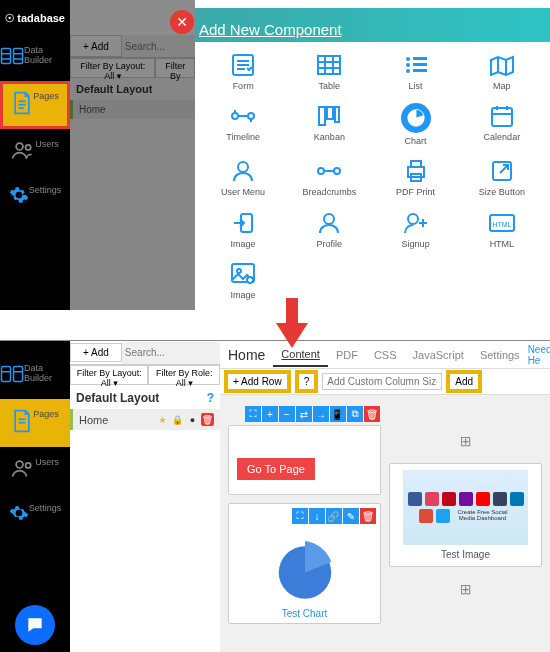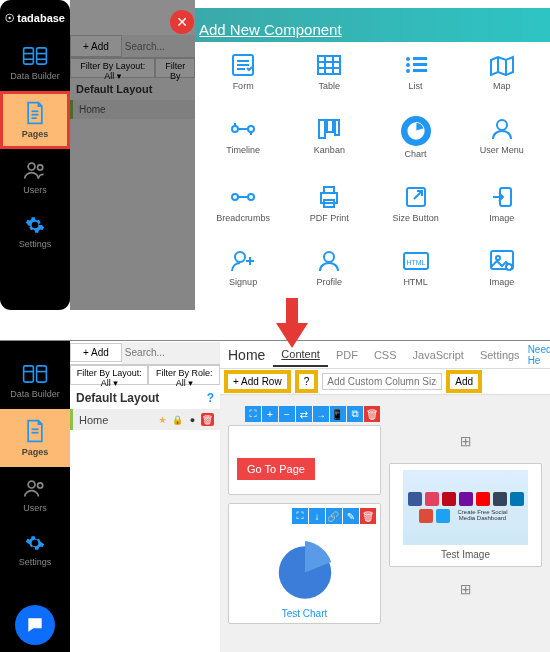--- a/index.html
+++ b/index.html
@@ -1,24 +1,24 @@
 <!DOCTYPE html>
 <html><head>
 <meta charset="utf-8">
 <style>
 * { box-sizing: border-box; margin: 0; padding: 0; font-family: Arial, sans-serif; }
 body { width: 550px; height: 652px; background: #fff; position: relative; overflow: hidden; }
 
 
 .top-section { position: absolute; top: 0; left: 0; width: 550px; height: 310px; }
-.sidebar-top { position: absolute; top: 0; left: 0; width: 70px; height: 310px; background: #000; z-index: 2; border-radius: 11px; }
+.sidebar-top { position: absolute; top: 0; left: 0; width: 70px; height: 310px; background: #000; z-index: 2; }
 .sidebar-top .logo { height: 35px; padding: 8px 5px; font-size: 11px; color: #fff; font-weight: bold; display:flex; align-items:center; }
 .sidebar-top .logo svg { margin-right: 3px; }
-.sidebar-item { display: flex; flex-direction: column; align-items: center; justify-content: center; padding: 10px 0; color: #888; font-size: 9px; cursor: pointer; }
-.sidebar-item.active { background: #fdba74; color: #444; font-weight: bold; }
+.sidebar-item { display: flex; flex-direction: row; align-items: flex-start; justify-content: center; padding: 10px 0; color: #888; font-size: 9px; cursor: pointer; }
+.sidebar-item.active { background: #eab308; color: #444; }
 .sidebar-item.highlighted { outline: 3px solid #e53935; outline-offset: -3px; }
 .sidebar-item svg { margin-bottom: 4px; }
 
 .toolbar-top { position: absolute; top: 35px; left: 70px; width: 125px; height: 275px; background: #f5f5f5; z-index: 1; }
 .toolbar-top .row1 { display: flex; border-bottom: 1px solid #ccc; }
 .add-btn { background: #fff; border: 1px solid #ccc; padding: 3px 12px; font-size: 10px; cursor: pointer; }
 .search-input { flex:1; border: none; background: #f0f0f0; padding: 3px; font-size: 10px; height: 22px; min-width: 0; }
 .filter-btn { background: #fff; border: 1px solid #ccc; padding: 2px 4px; font-size: 9px; height: 20px; cursor:pointer; }
 .row2 { display: flex; }
 .layout-title { font-weight: bold; font-size: 11px; padding: 5px 6px; color: #333; }
@@ -221,20 +221,31 @@
           <svg width="22" height="22" viewBox="0 0 28 28">
             <circle cx="14" cy="14" r="11" fill="#fff"></circle>
             <path d="M14 14 L14 3 A11 11 0 0 1 24 11 Z" fill="#2196f3" stroke="#fff"></path>
           </svg>
         </div>
         <div class="lbl">Chart</div>
       </div>
       <div class="comp-item">
         <div class="ico">
           <svg width="24" height="24" fill="none" stroke="#2196f3" stroke-width="2">
+            <rect x="2" y="4" width="20" height="18" rx="2"></rect>
+            <line x1="2" y1="10" x2="22" y2="10"></line>
+            <line x1="7" y1="2" x2="7" y2="6"></line>
+            <line x1="17" y1="2" x2="17" y2="6"></line>
+          </svg>
+        </div>
+        <div class="lbl">Calendar</div>
+      </div>
+      <div class="comp-item">
+        <div class="ico">
+          <svg width="24" height="24" fill="none" stroke="#2196f3" stroke-width="2">
             <circle cx="12" cy="8" r="5"></circle>
             <path d="M3 22c0-5 4-8 9-8s9 3 9 8"></path>
           </svg>
         </div>
         <div class="lbl">User Menu</div>
       </div>
       <div class="comp-item">
         <div class="ico">
           <svg width="26" height="18" fill="none" stroke="#2196f3" stroke-width="2">
             <circle cx="5" cy="9" r="3"></circle>
@@ -264,40 +275,40 @@
         <div class="lbl">Size Button</div>
       </div>
       <div class="comp-item">
         <div class="ico">
           <svg width="24" height="24" fill="none" stroke="#2196f3" stroke-width="2">
             <rect x="10" y="3" width="11" height="18" rx="2"></rect>
             <path d="M3 12h10M9 8l4 4-4 4"></path>
           </svg>
         </div>
         <div class="lbl">Image</div>
+      </div>
+      <div class="comp-item">
+        <div class="ico">
+          <svg width="24" height="24" fill="none" stroke="#2196f3" stroke-width="2">
+            <circle cx="12" cy="8" r="5"></circle>
+            <path d="M3 22c0-5 4-8 9-8s9 3 9 8"></path>
+          </svg>
+        </div>
+        <div class="lbl">Profile</div>
       </div>
       <div class="comp-item">
         <div class="ico">
           <svg width="26" height="24" fill="none" stroke="#2196f3" stroke-width="2">
             <circle cx="10" cy="8" r="5"></circle>
             <path d="M2 22c0-5 4-8 8-8"></path>
             <line x1="20" y1="8" x2="20" y2="16"></line>
             <line x1="16" y1="12" x2="24" y2="12"></line>
           </svg>
         </div>
         <div class="lbl">Signup</div>
-      </div>
-      <div class="comp-item">
-        <div class="ico">
-          <svg width="24" height="24" fill="none" stroke="#2196f3" stroke-width="2">
-            <circle cx="12" cy="8" r="5"></circle>
-            <path d="M3 22c0-5 4-8 9-8s9 3 9 8"></path>
-          </svg>
-        </div>
-        <div class="lbl">Profile</div>
       </div>
       <div class="comp-item">
         <div class="ico">
           <svg width="28" height="20" fill="none" stroke="#2196f3" stroke-width="2">
             <rect x="2" y="2" width="24" height="16" rx="2"></rect>
             <text x="14" y="14" font-size="7" fill="#2196f3" text-anchor="middle" stroke="none">HTML</text>
           </svg>
         </div>
         <div class="lbl">HTML</div>
       </div>

